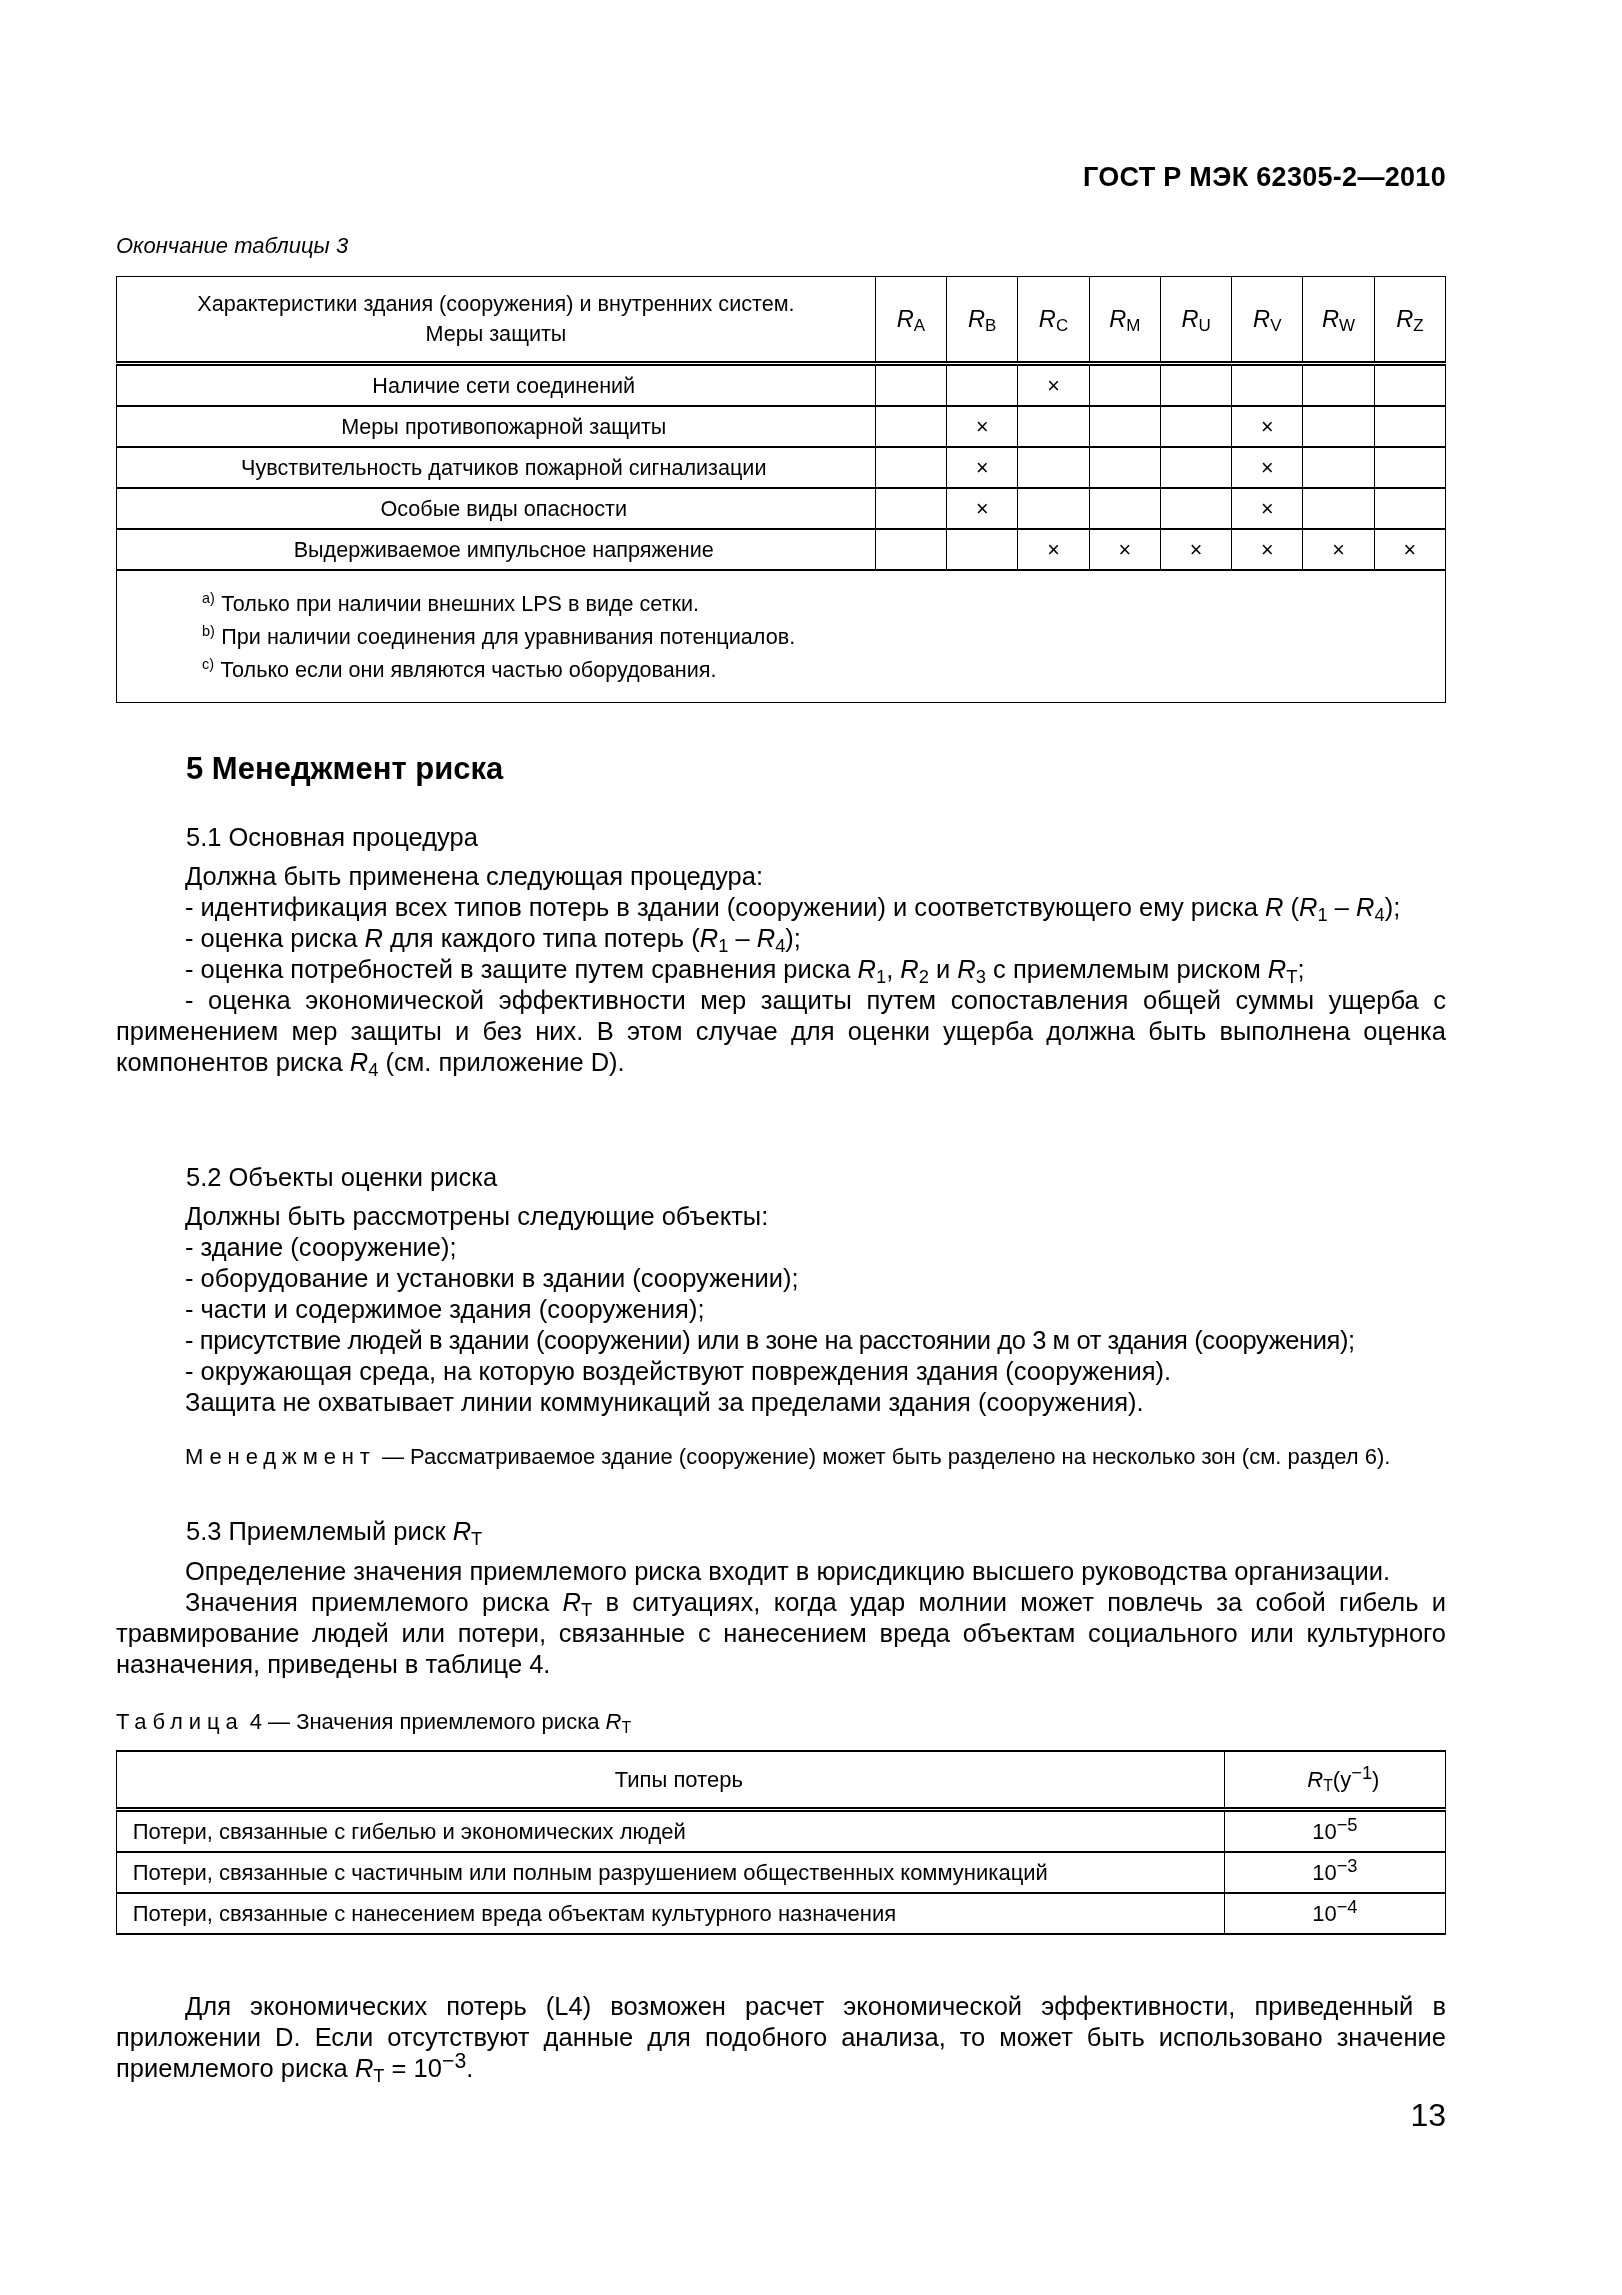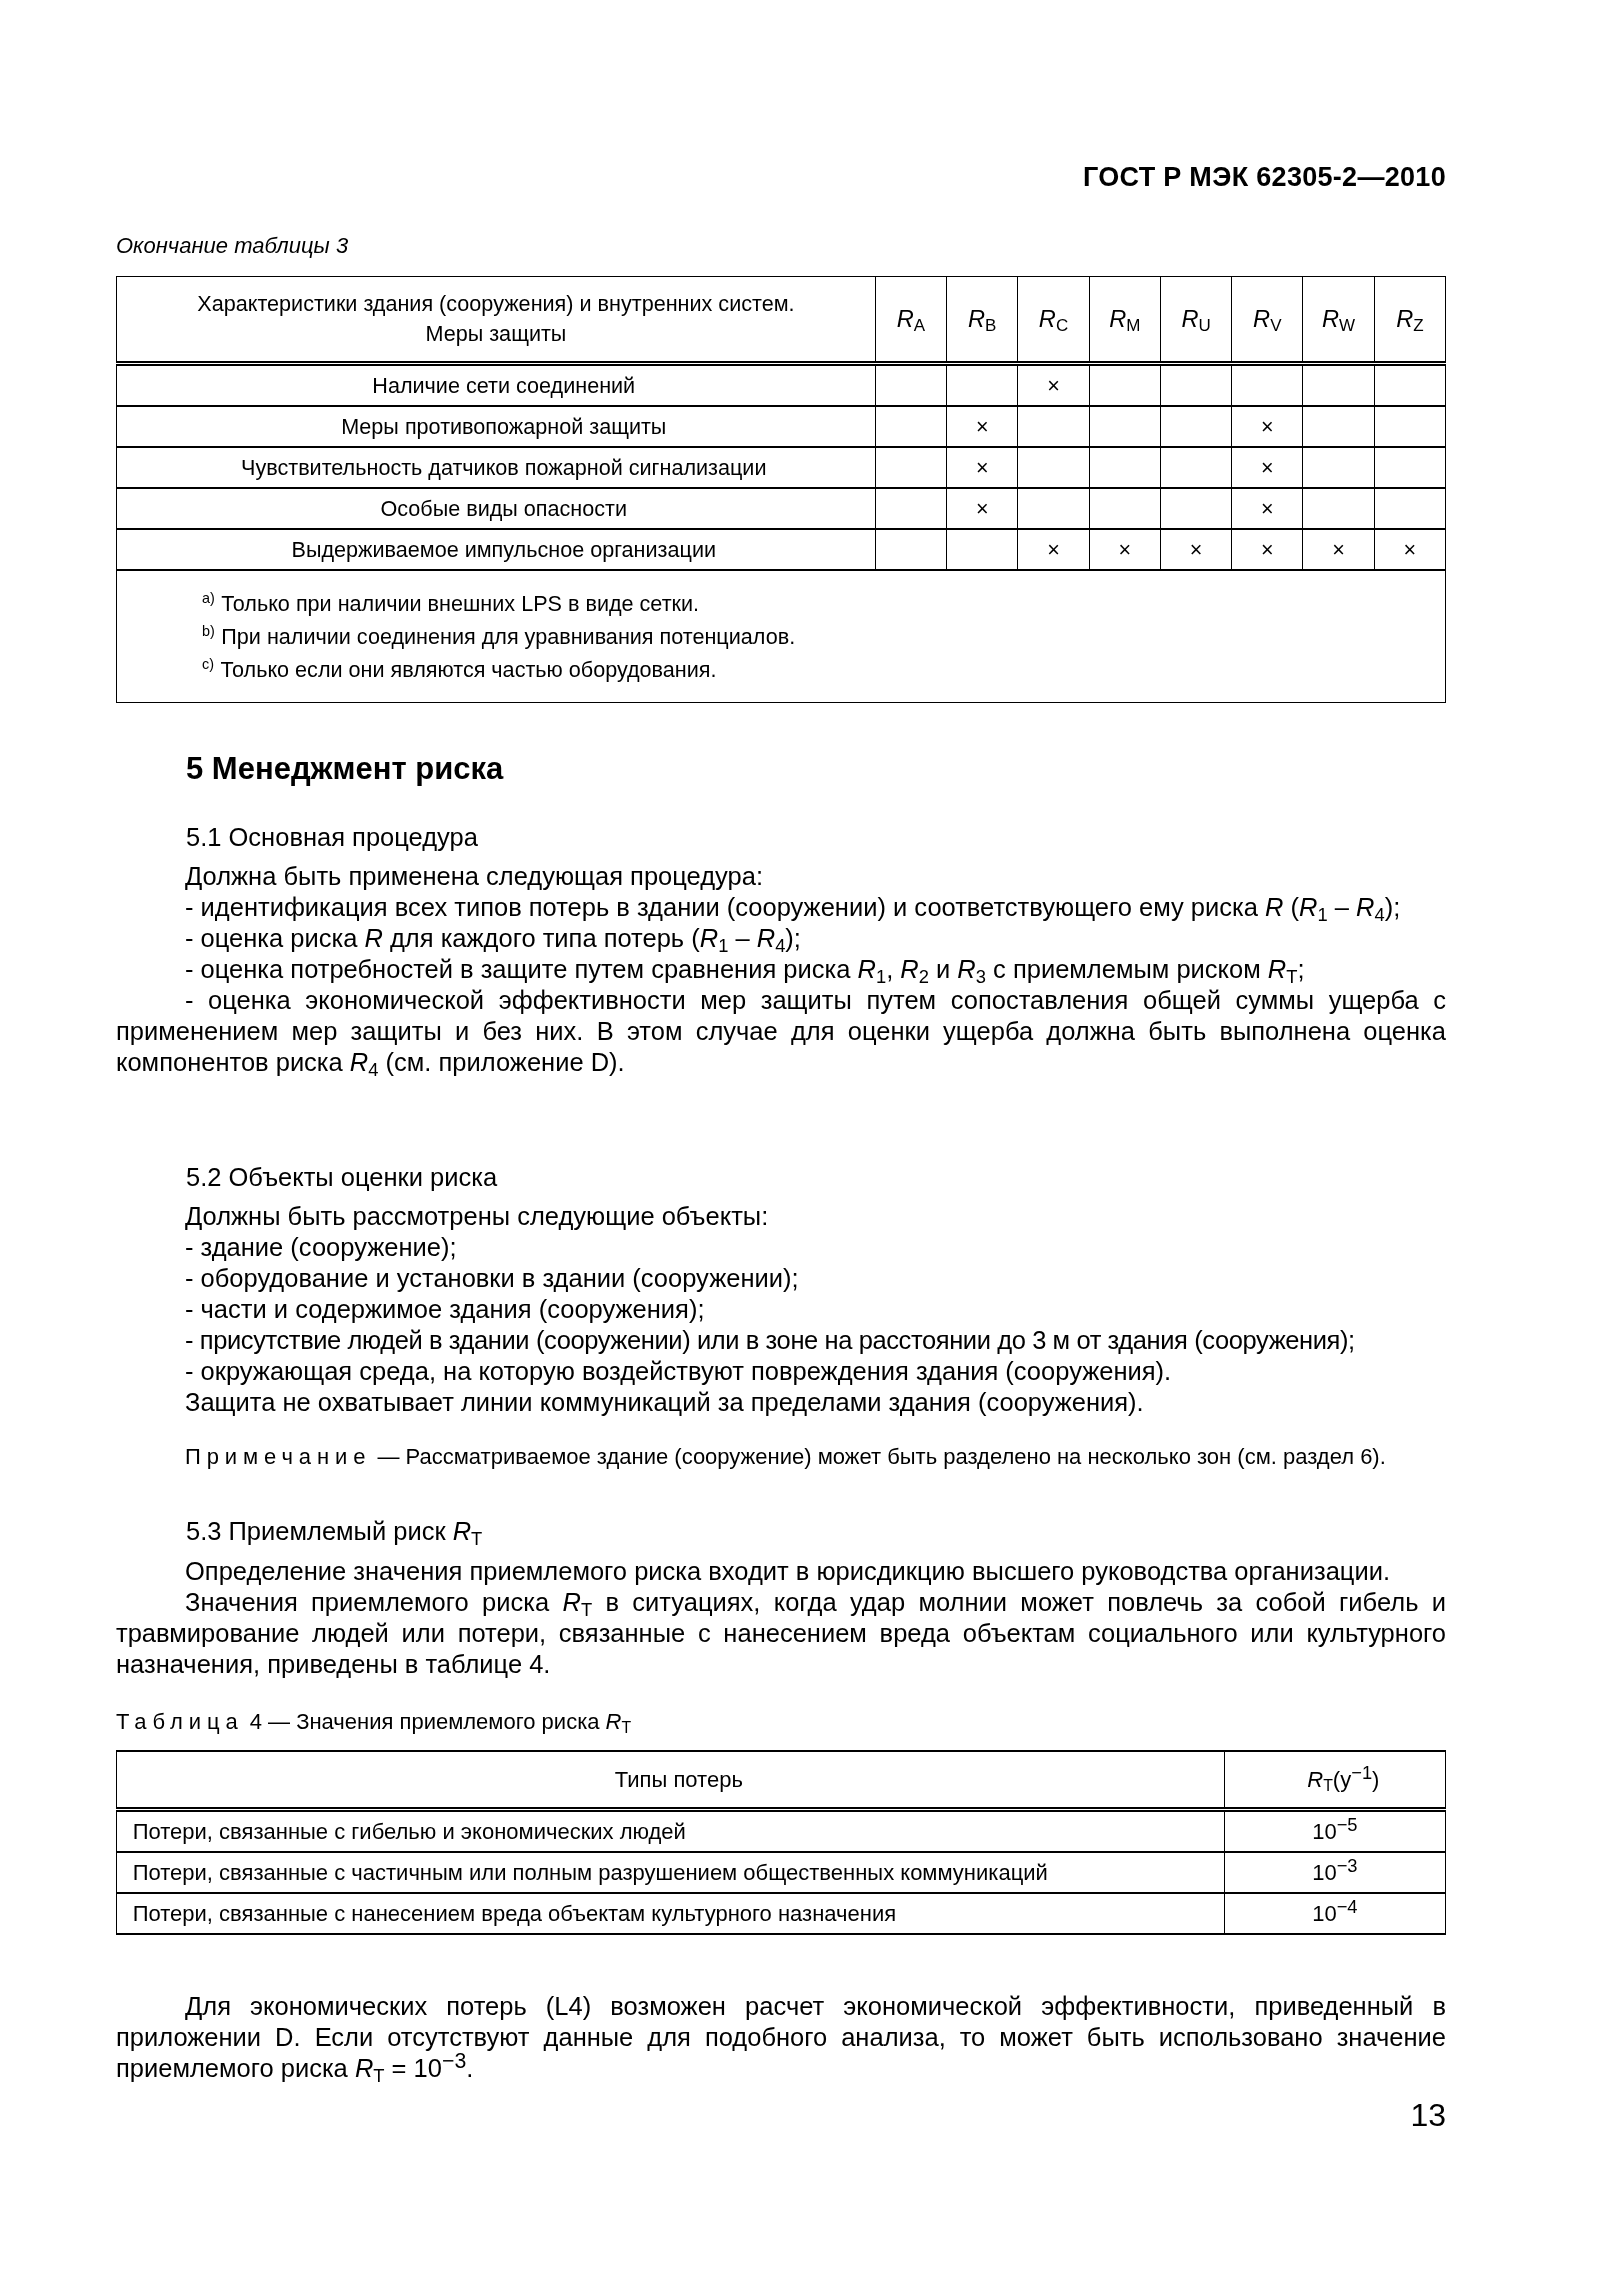--- a/index.html
+++ b/index.html
@@ -106,21 +106,21 @@
           <td class="mk"></td>
           <td class="mk">×</td>
           <td class="mk"></td>
           <td class="mk"></td>
           <td class="mk"></td>
           <td class="mk">×</td>
           <td class="mk"></td>
           <td class="mk"></td>
         </tr>
         <tr class="rowm">
-          <td class="lbl">Выдерживаемое импульсное организации</td>
+          <td class="lbl">Выдерживаемое импульсное напряжение</td>
           <td class="mk"></td>
           <td class="mk"></td>
           <td class="mk">×</td>
           <td class="mk">×</td>
           <td class="mk">×</td>
           <td class="mk">×</td>
           <td class="mk">×</td>
           <td class="mk">×</td>
         </tr>
       </tbody>
@@ -152,21 +152,21 @@
   <div class="text" style="top:1201px;">
     <p class="para">Должны быть рассмотрены следующие объекты:</p>
     <p class="bul">- здание (сооружение);</p>
     <p class="bul">- оборудование и установки в здании (сооружении);</p>
     <p class="bul">- части и содержимое здания (сооружения);</p>
     <p class="bul" style="letter-spacing:-0.4px;">- присутствие людей в здании (сооружении) или в зоне на расстоянии до 3 м от здания (сооружения);</p>
     <p class="bul">- окружающая среда, на которую воздействуют повреждения здания (сооружения).</p>
     <p class="para">Защита не охватывает линии коммуникаций за пределами здания (сооружения).</p>
   </div>
 
-  <div class="note"><span class="spaced">Примечание</span><span> — Рассматриваемое здание (сооружение) может быть разделено на несколько зон (см. раздел 6).</span></div>
+  <div class="note"><span class="spaced">Менеджмент</span><span> — Рассматриваемое здание (сооружение) может быть разделено на несколько зон (см. раздел 6).</span></div>
 
   <div class="h2" style="top:1517px;"><span>5.3  Приемлемый риск </span><span class="ital">R</span><sub>T</sub></div>
 
   <div class="text" style="top:1556px;">
     <p class="para">Определение значения приемлемого риска входит в юрисдикцию высшего руководства организации.</p>
     <p class="para"><span>Значения приемлемого риска </span><span class="ital">R</span><sub>T</sub><span> в ситуациях, когда удар молнии может повлечь за собой гибель и травмирование людей или потери, связанные с нанесением вреда объектам социального или культурного назначения, приведены в таблице 4.</span></p>
   </div>
 
   <div class="cap4"><span class="spaced">Таблица</span><span> 4 — Значения приемлемого риска </span><span class="ital">R</span><sub>T</sub></div>
 

